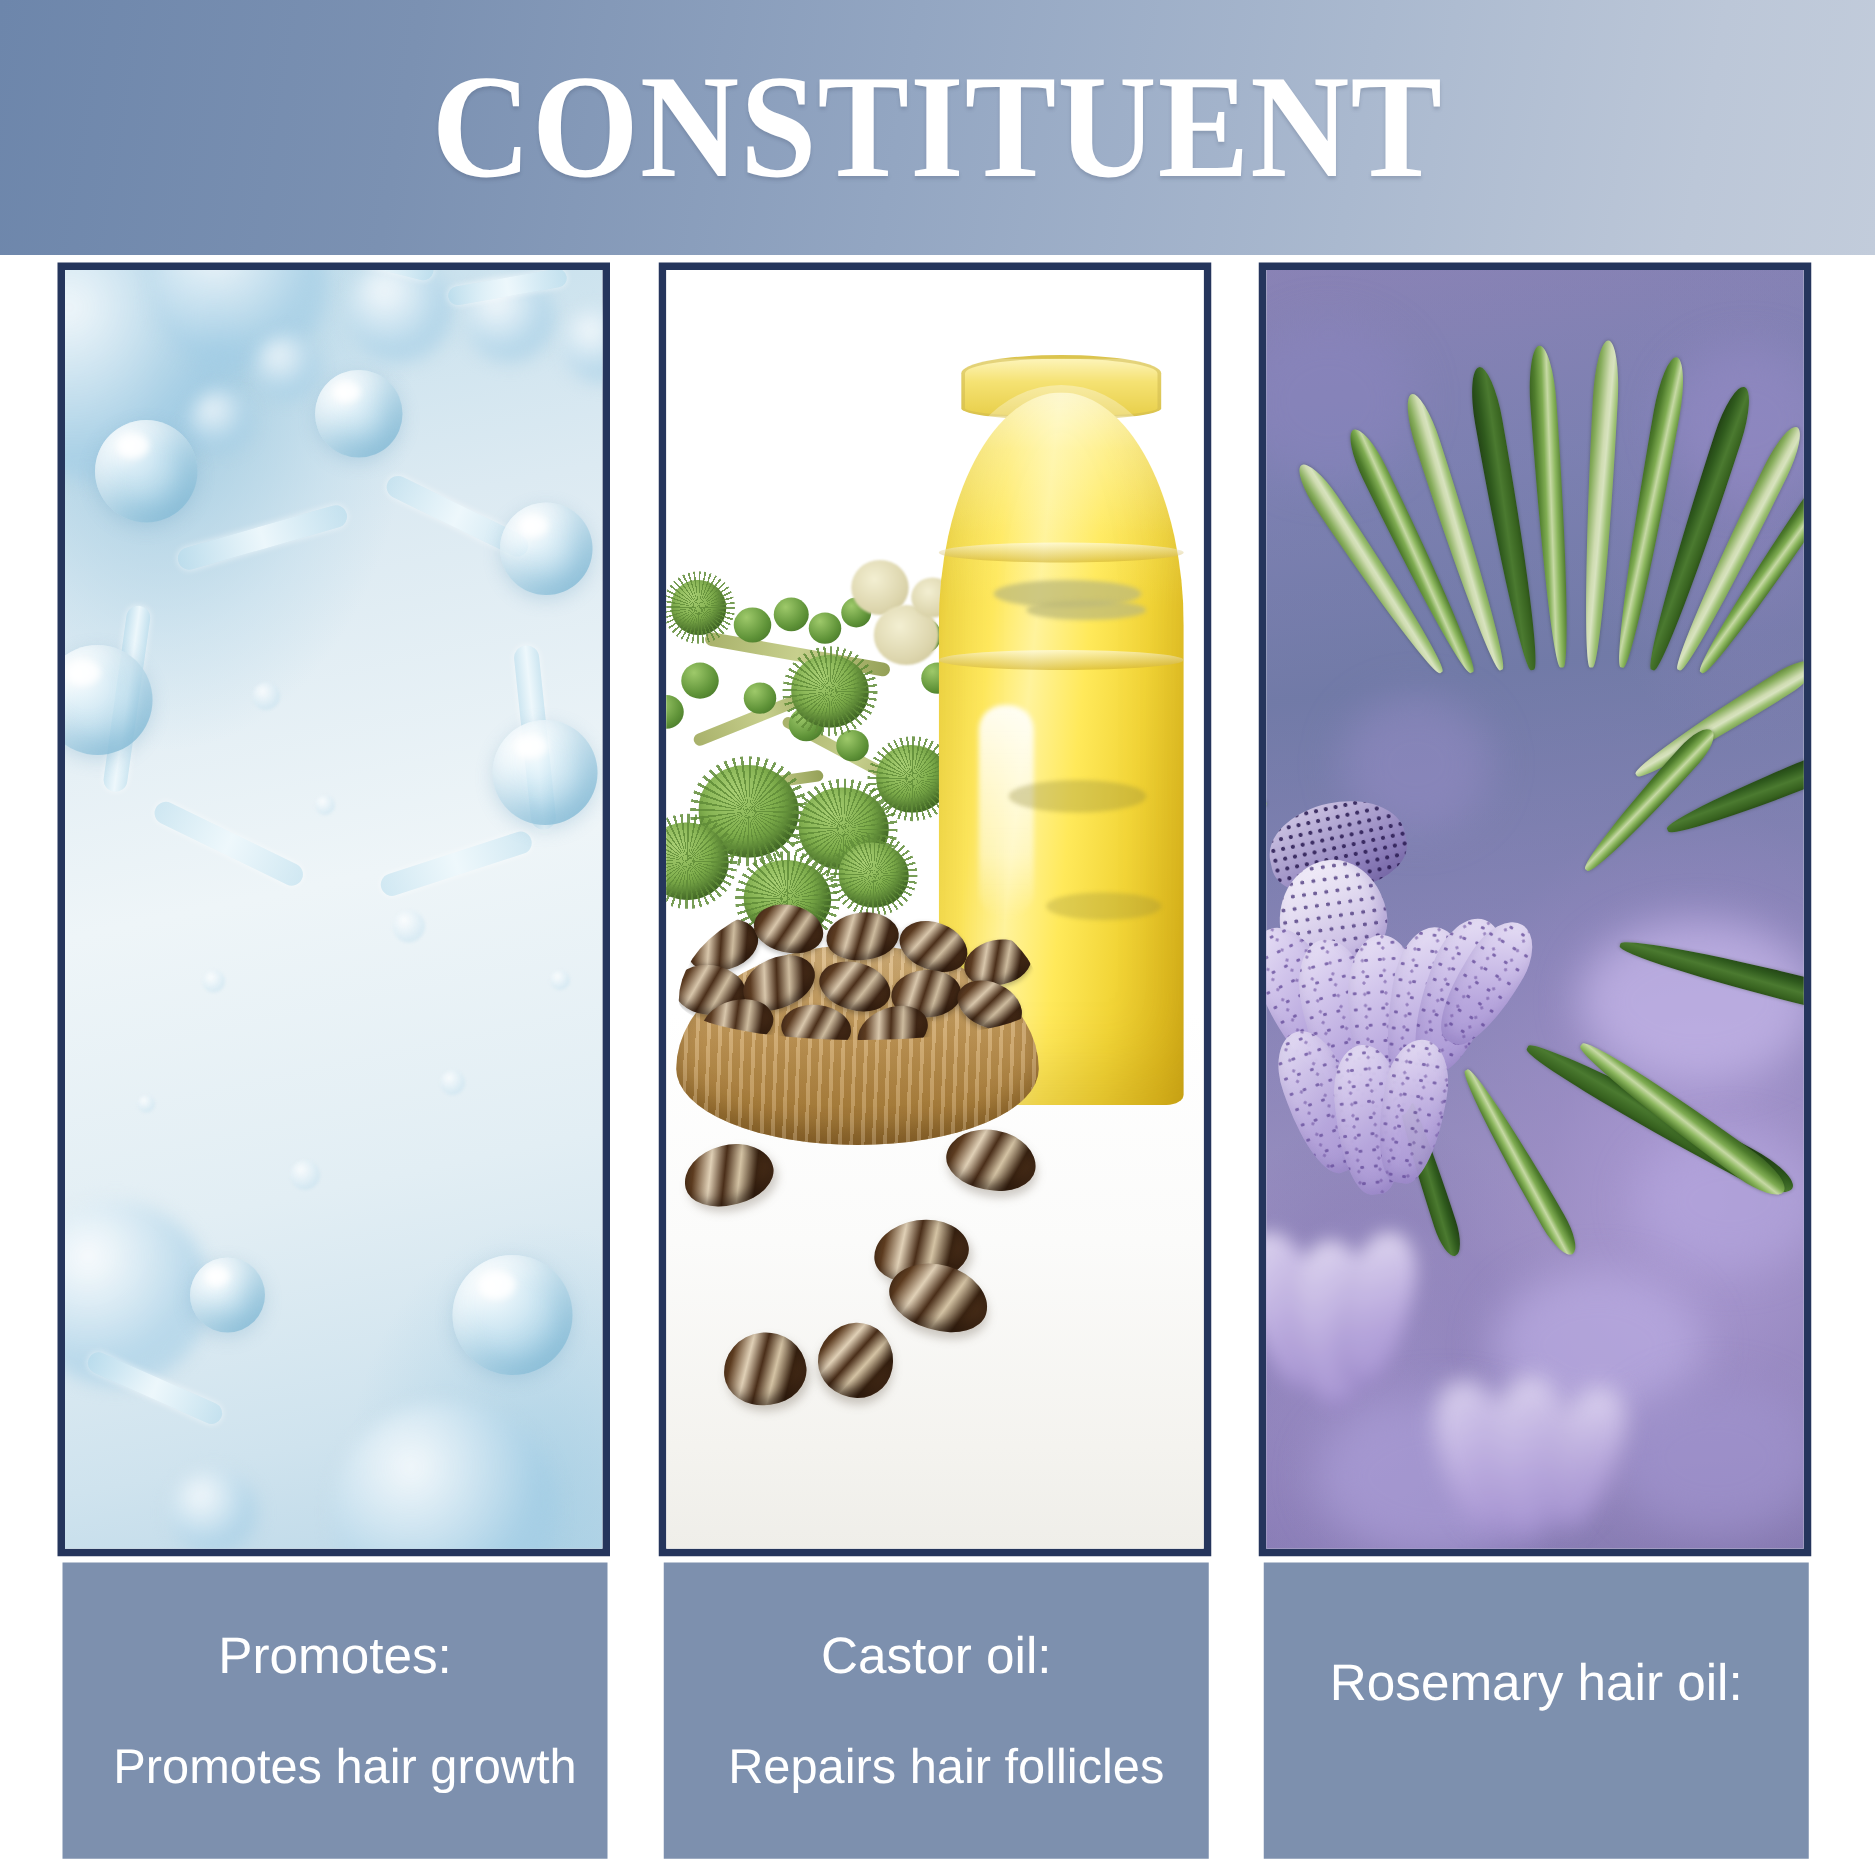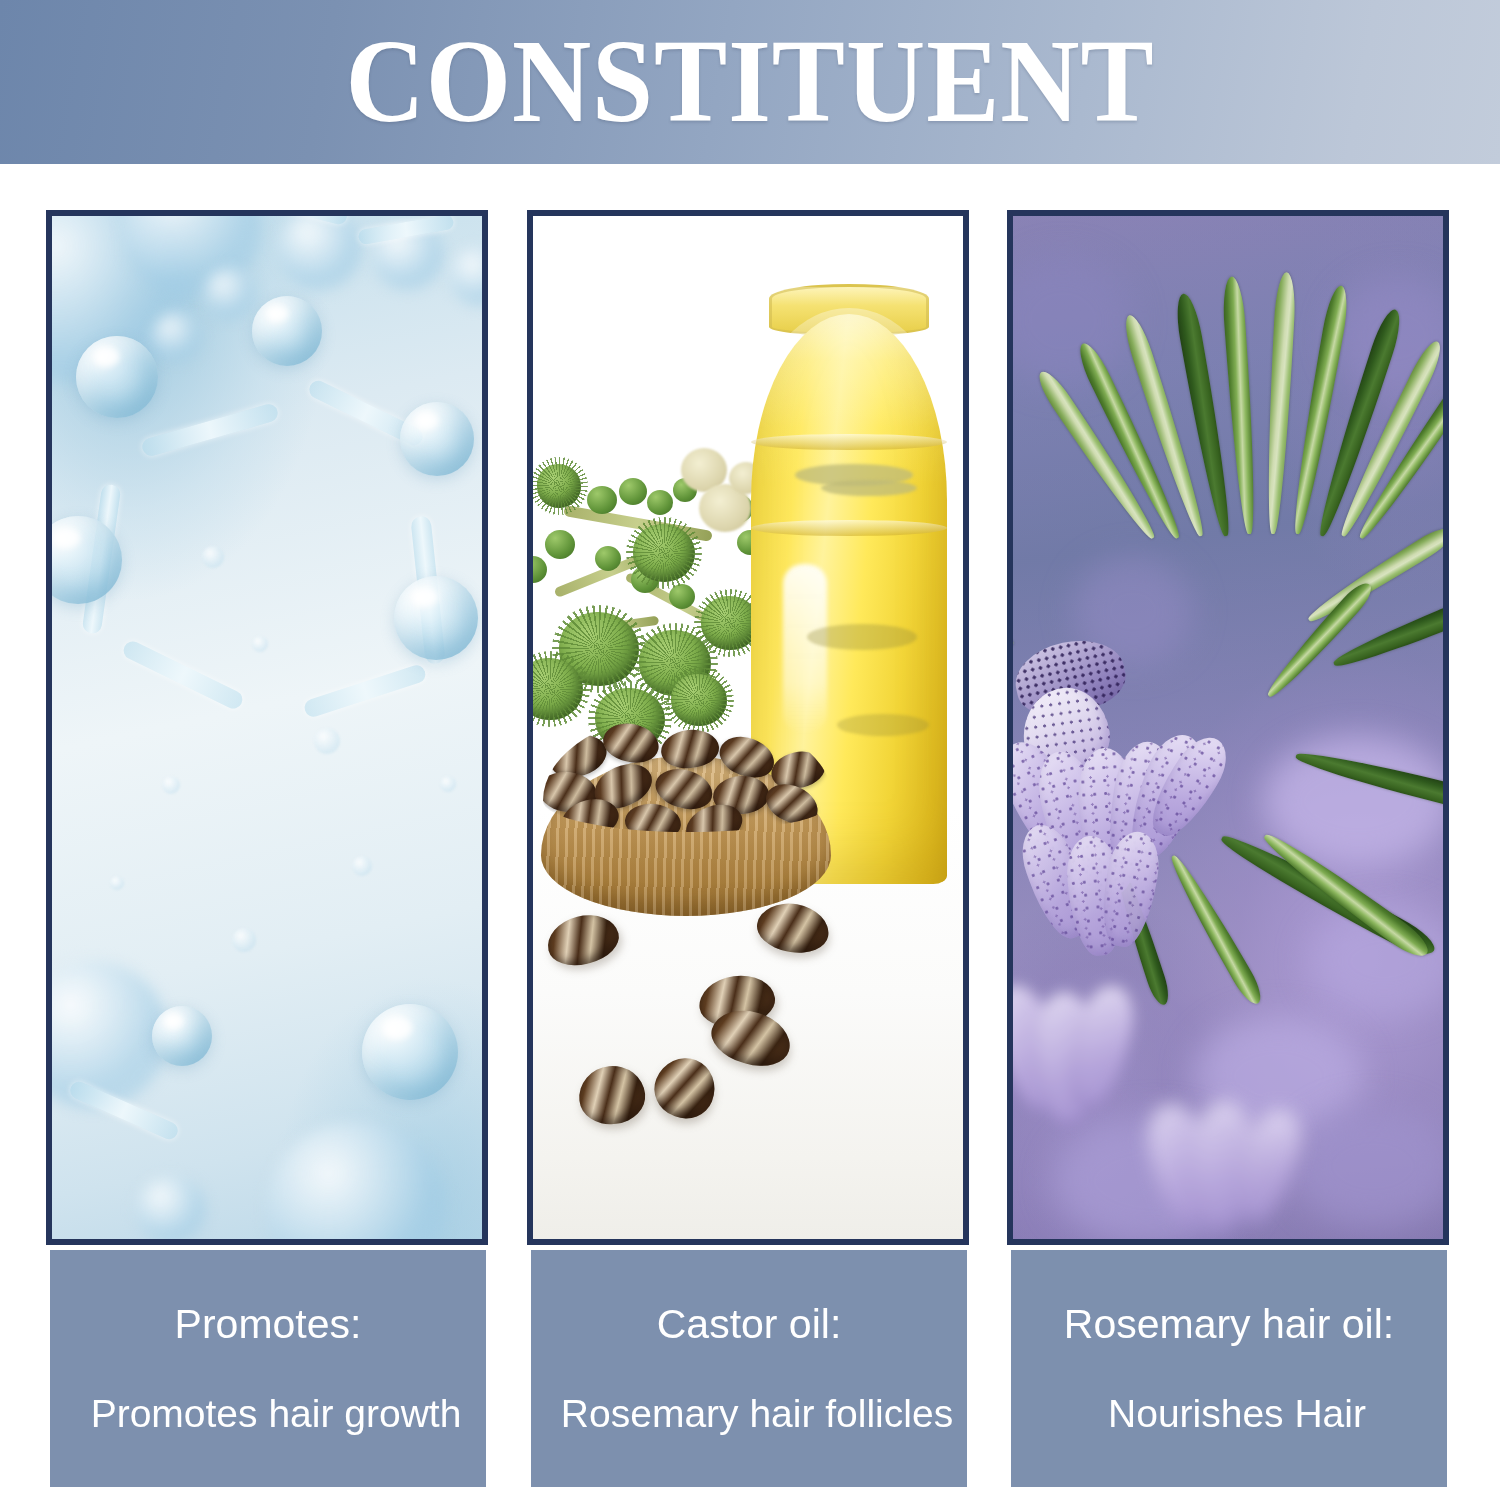--- a/index.html
+++ b/index.html
@@ -14,21 +14,21 @@
     font-family: "Liberation Sans", sans-serif;
     position: relative;
   }
 
   
   .header-banner {
     position: absolute;
     left: 0;
     top: 0;
     width: 1500px;
-    height: 164px;
+    height: 204px;
     background: linear-gradient(100deg, #6d86ab 0%, #7b91b2 22%, #93a6c2 48%, #aab9cf 72%, #bcc7d8 90%, #c2ccdb 100%);
     display: flex;
     align-items: center;
     justify-content: center;
   }
   .header-title {
     font-family: "Liberation Serif", "DejaVu Serif", serif;
     font-size: 118px;
     line-height: 1;
     font-weight: 700;
@@ -508,21 +508,21 @@
         <div class="seed-loose" style="left:14px; top:700px; width:72px; height:48px; transform:rotate(-14deg);"></div>
         <div class="seed-loose" style="left:224px; top:688px; width:72px; height:48px; transform:rotate(10deg);"></div>
         <div class="seed-loose" style="left:166px; top:760px; width:76px; height:50px; transform:rotate(-8deg);"></div>
         <div class="seed-loose" style="left:178px; top:796px; width:80px; height:52px; transform:rotate(16deg);"></div>
         <div class="seed-loose" style="left:46px; top:850px; width:66px; height:58px; transform:rotate(-6deg);"></div>
         <div class="seed-loose" style="left:122px; top:842px; width:60px; height:60px; transform:rotate(22deg);"></div>
       </div>
     </div>
     <div class="caption-box">
       <div class="caption-title">Castor oil:</div>
-      <div class="caption-desc">Rosemary hair follicles</div>
+      <div class="caption-desc">Repairs hair follicles</div>
     </div>
   </div>
 
   <div class="column col-2">
     <div class="photo-frame">
       <div class="photo-inner">
         <div class="rosemary-bg"></div>
 
         <div class="bokeh" style="left:250px; top:520px; width:190px; height:130px; background:rgba(196,182,232,0.75);"></div>
         <div class="bokeh" style="left:296px; top:690px; width:150px; height:110px; background:rgba(178,164,220,0.7);"></div>
@@ -602,17 +602,16 @@
         </div>
         <div class="flower" style="left:120px; top:880px; width:220px; height:200px; filter:blur(9px); opacity:0.85;">
           <div class="petal" style="left:6px; top:8px; width:58px; height:124px; transform:rotate(-12deg);"></div>
           <div class="petal" style="left:64px; top:4px; width:60px; height:130px; transform:rotate(4deg);"></div>
           <div class="petal" style="left:126px; top:14px; width:54px; height:118px; transform:rotate(18deg);"></div>
         </div>
       </div>
     </div>
     <div class="caption-box">
       <div class="caption-title">Rosemary hair oil:</div>
-      <div class="caption-desc">Nourishes Hair</div>
     </div>
   </div>
 
 </div>
 
 </body></html>

